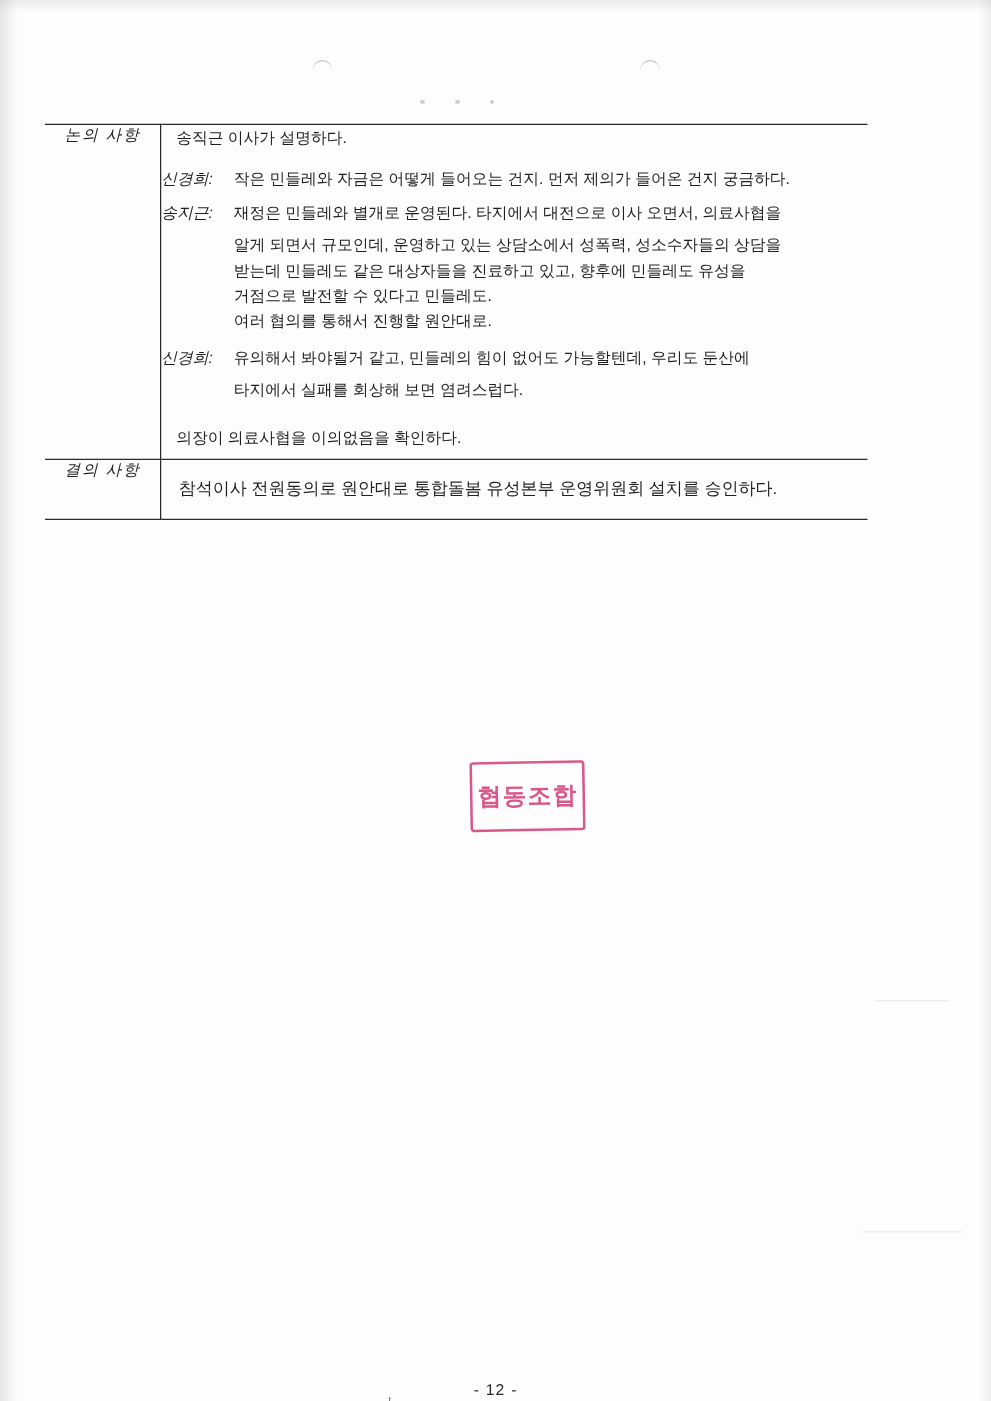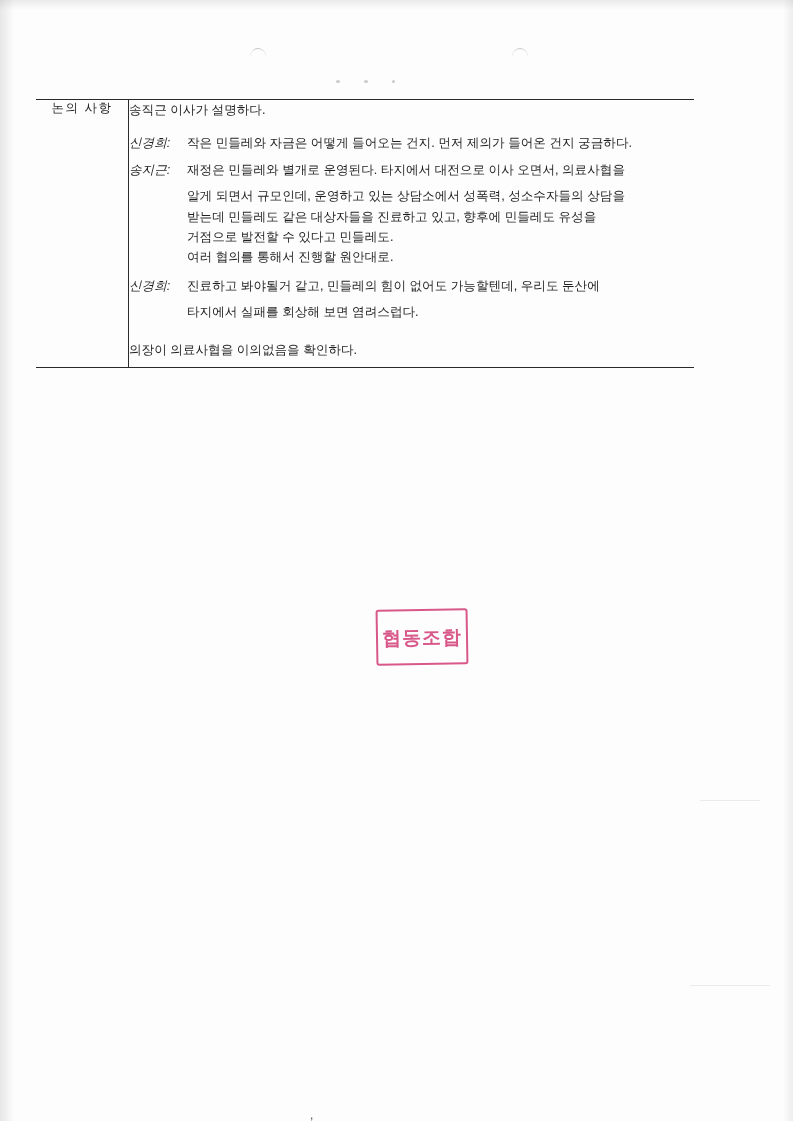--- a/index.html
+++ b/index.html
@@ -74,20 +74,21 @@
     vertical-align: top;
   }
   .label-cell {
     width: 92px;
     border-right: 1.2px solid #2a2a2a;
     text-align: left;
     font-size: 12.5px;
     letter-spacing: 1.5px;
     color: #242424;
     padding-top: 0;
+    font-style: italic;
   }
   .label-inner {
     display: flex;
     align-items: center;
     justify-content: center;
     height: 100%;
   }
   .content-cell {
     padding: 16px 8px 18px 14px;
     font-size: 12.6px;
@@ -95,21 +96,21 @@
     color: #1f1f1f;
   }
 
   .row-discussion .content-cell { height: 268px; box-sizing: border-box; }
   .row-resolution .content-cell {
     padding: 12px 8px 13px 14px;
     font-size: 13.6px;
   }
   .row-resolution .label-cell { font-size: 12.5px; }
 
-  .para { margin: 0 0 13px 0; }
+  .para { margin: 0 0 13px 12px; }
   .para.last { margin-bottom: 0; }
 
   
   .speaker-para {
     margin: 0 0 6px 0;
     padding-left: 58px;
     text-indent: -58px;
   }
   .speaker-para .spk {
     display: inline-block;
@@ -206,33 +207,40 @@
             <span class="spk">송지근:</span><span>재정은 민들레와 별개로 운영된다. 타지에서 대전으로 이사 오면서, 의료사협을</span>
           </p>
           <p class="cont-line">알게 되면서 규모인데, 운영하고 있는 상담소에서 성폭력, 성소수자들의 상담을</p>
           <p class="cont-line">받는데 민들레도 같은 대상자들을 진료하고 있고, 향후에 민들레도 유성을</p>
           <p class="cont-line">거점으로 발전할 수 있다고 민들레도.</p>
           <p class="cont-line">여러 협의를 통해서 진행할 원안대로.</p>
 
           <div class="gap-sm"></div>
 
           <p class="speaker-para">
-            <span class="spk">신경희:</span><span>진료하고 봐야될거 같고, 민들레의 힘이 없어도 가능할텐데, 우리도 둔산에</span>
+            <span class="spk">신경희:</span><span>유의해서 봐야될거 같고, 민들레의 힘이 없어도 가능할텐데, 우리도 둔산에</span>
           </p>
           <p class="cont-line">타지에서 실패를 회상해 보면 염려스럽다.</p>
 
           <div class="gap-md"></div>
 
           <p class="para last">의장이 의료사협을 이의없음을 확인하다.</p>
         </td>
       </tr>
+      <tr class="row-resolution">
+        <td class="label-cell">
+          <div class="label-inner">결의 사항</div>
+        </td>
+        <td class="content-cell">참석이사 전원동의로 원안대로 통합돌봄 유성본부 운영위원회 설치를 승인하다.</td>
+      </tr>
     </tbody>
   </table>
 
   <div class="stamp">
     <span class="stamp-inner">협동조합</span>
   </div>
 
   <div class="noise-line nl1"></div>
   <div class="noise-line nl2"></div>
 
   <div class="footer-comma">,</div>
+  <div class="page-number">- 12 -</div>
 </div>
 
 </body></html>

